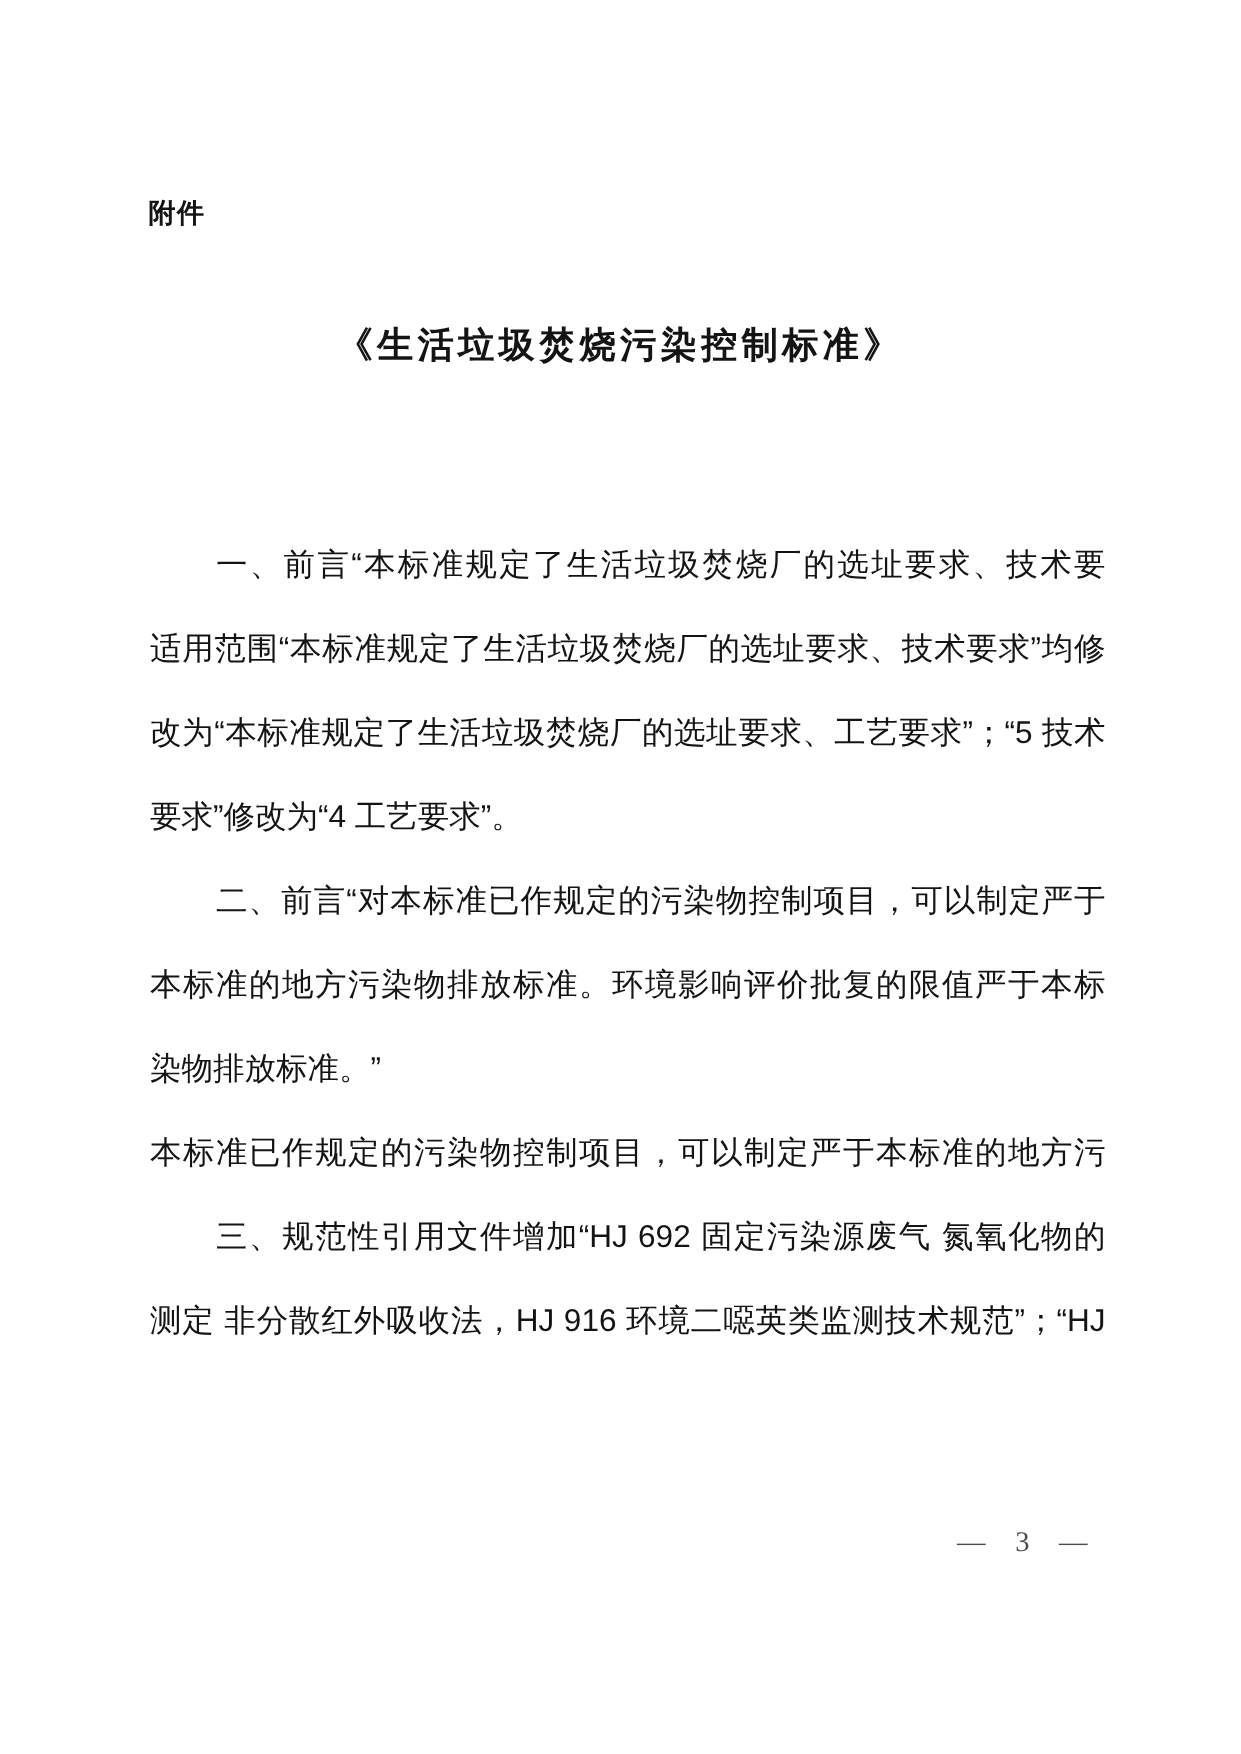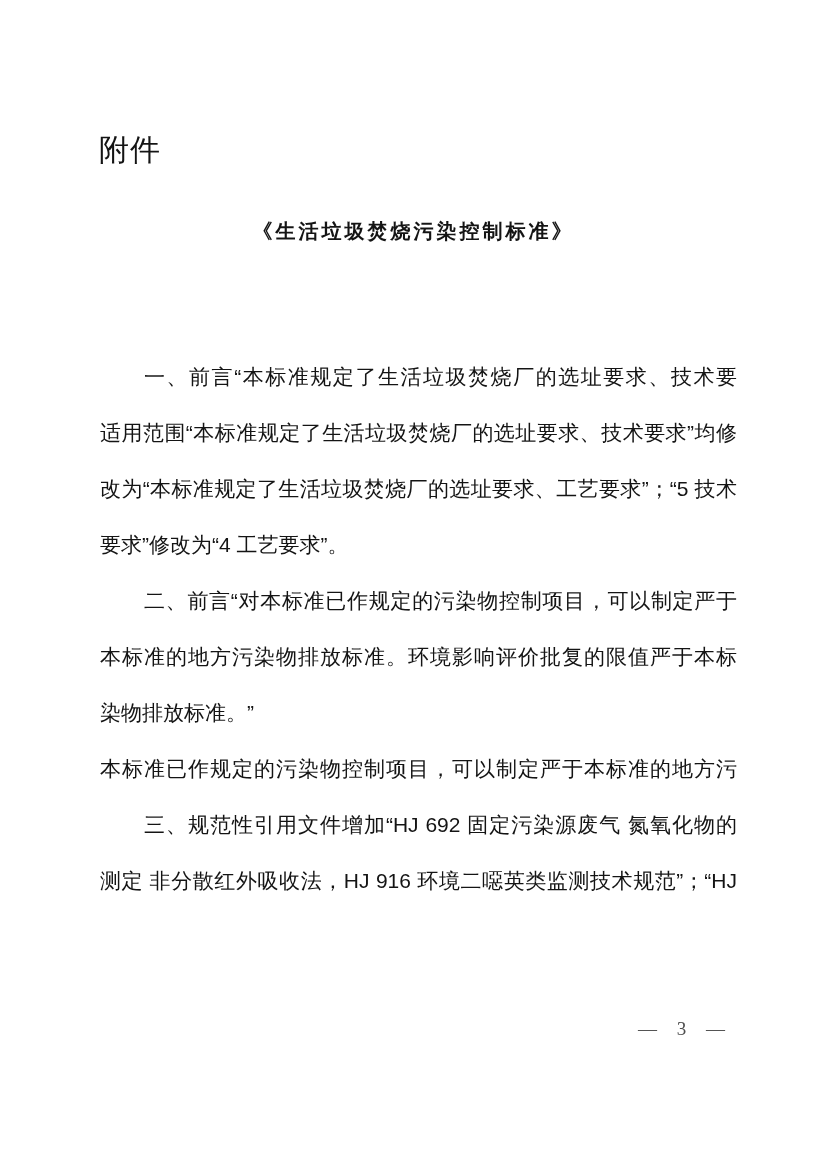--- a/index.html
+++ b/index.html
@@ -13,34 +13,34 @@
     height: 1169px;
     background: #ffffff;
     font-family: "Liberation Sans", "DejaVu Sans", sans-serif;
     color: #141414;
     overflow: hidden;
   }
   .attachment {
     position: absolute;
     left: 99px;
     top: 130px;
-    font-size: 30px;
-    font-weight: 400;
+    font-size: 18px;
+    font-weight: 700;
     letter-spacing: 1px;
   }
   .title-block {
     position: absolute;
     left: 0;
     top: 206px;
     width: 100%;
     text-align: center;
     font-weight: bold;
   }
   .title-line1 {
-    font-size: 20px;
+    font-size: 24px;
     letter-spacing: 3px;
     line-height: 50px;
   }
   .title-line2 {
     font-size: 28px;
     letter-spacing: 1px;
     line-height: 50px;
   }
   .body-text {
     position: absolute;

